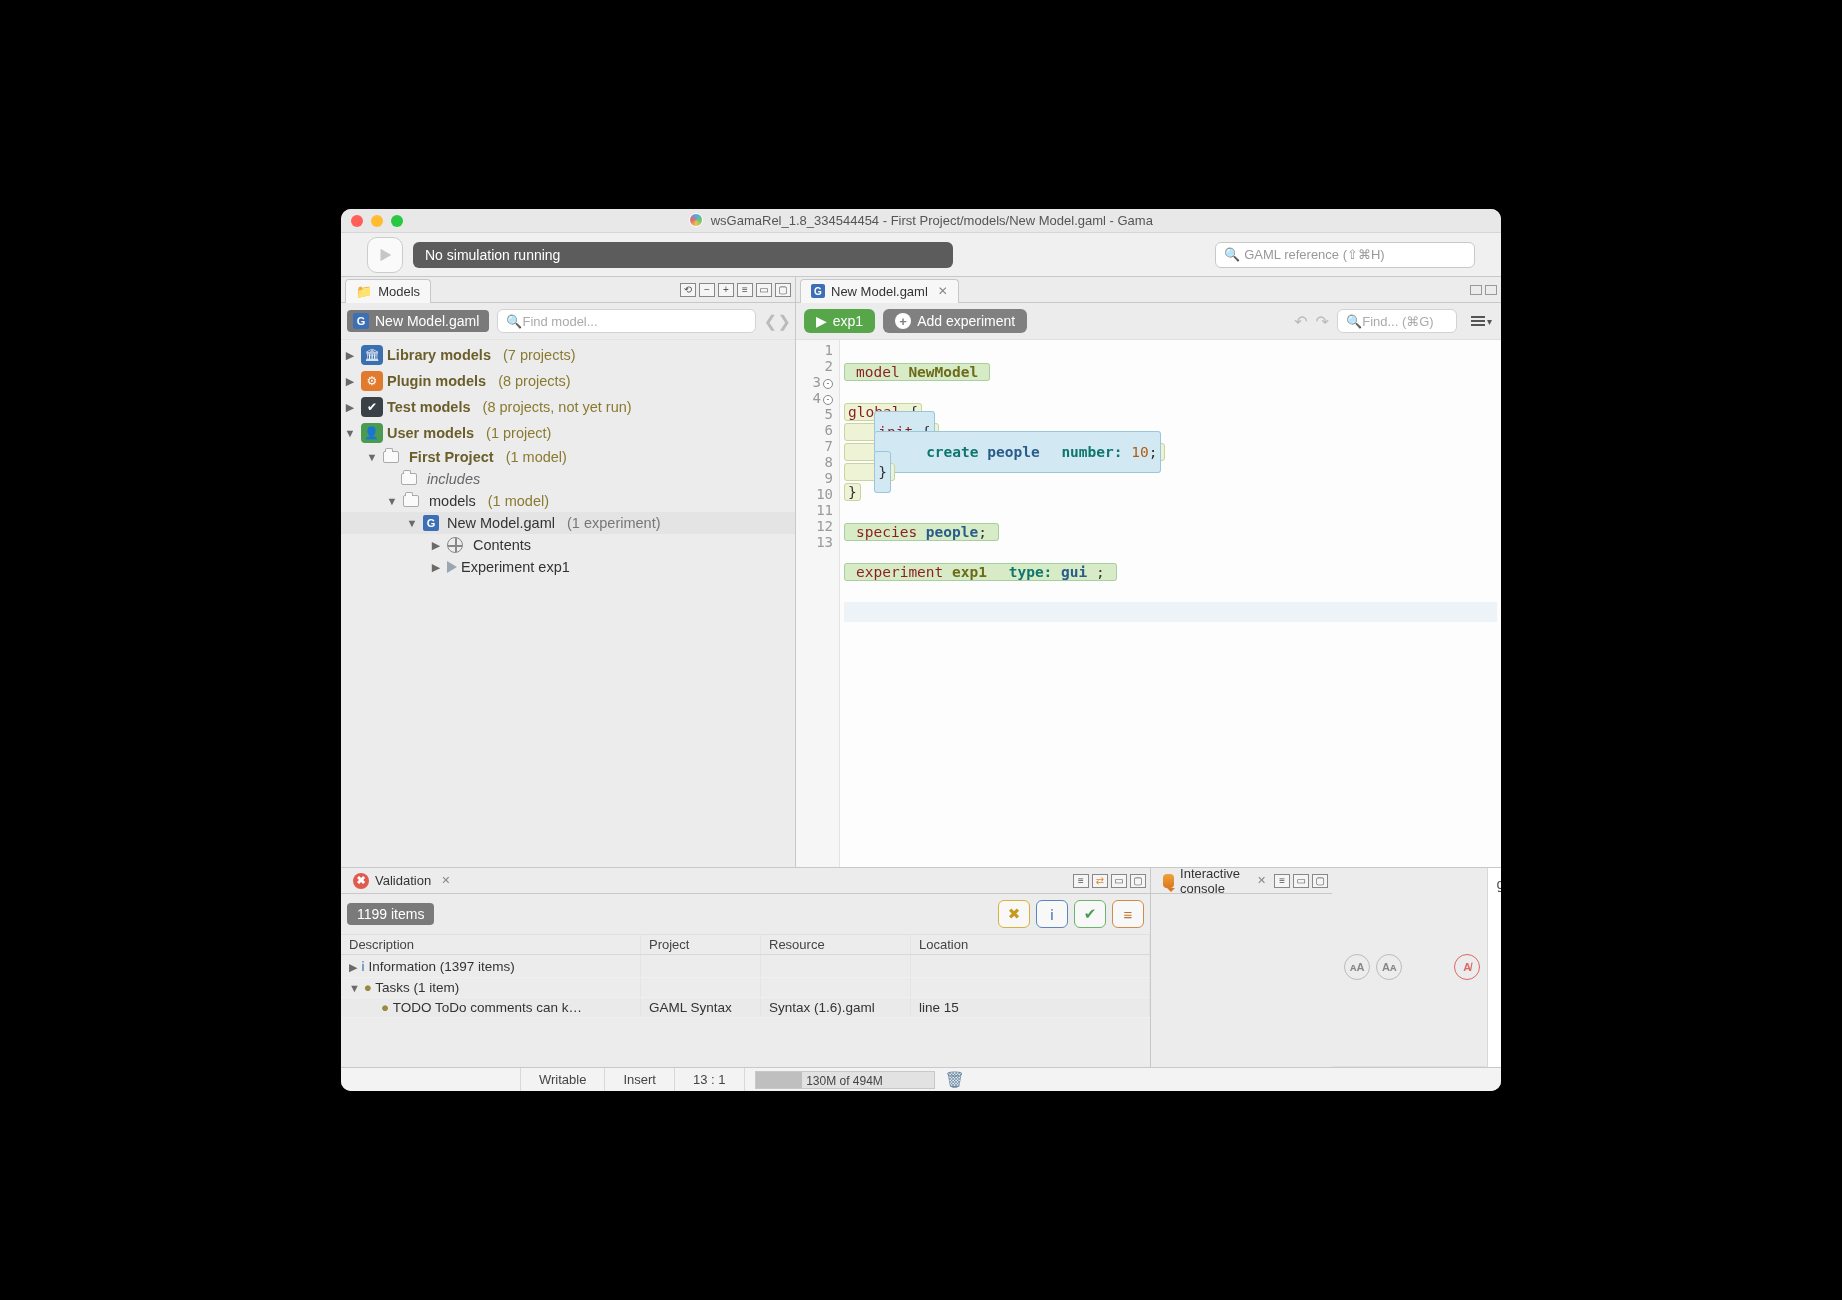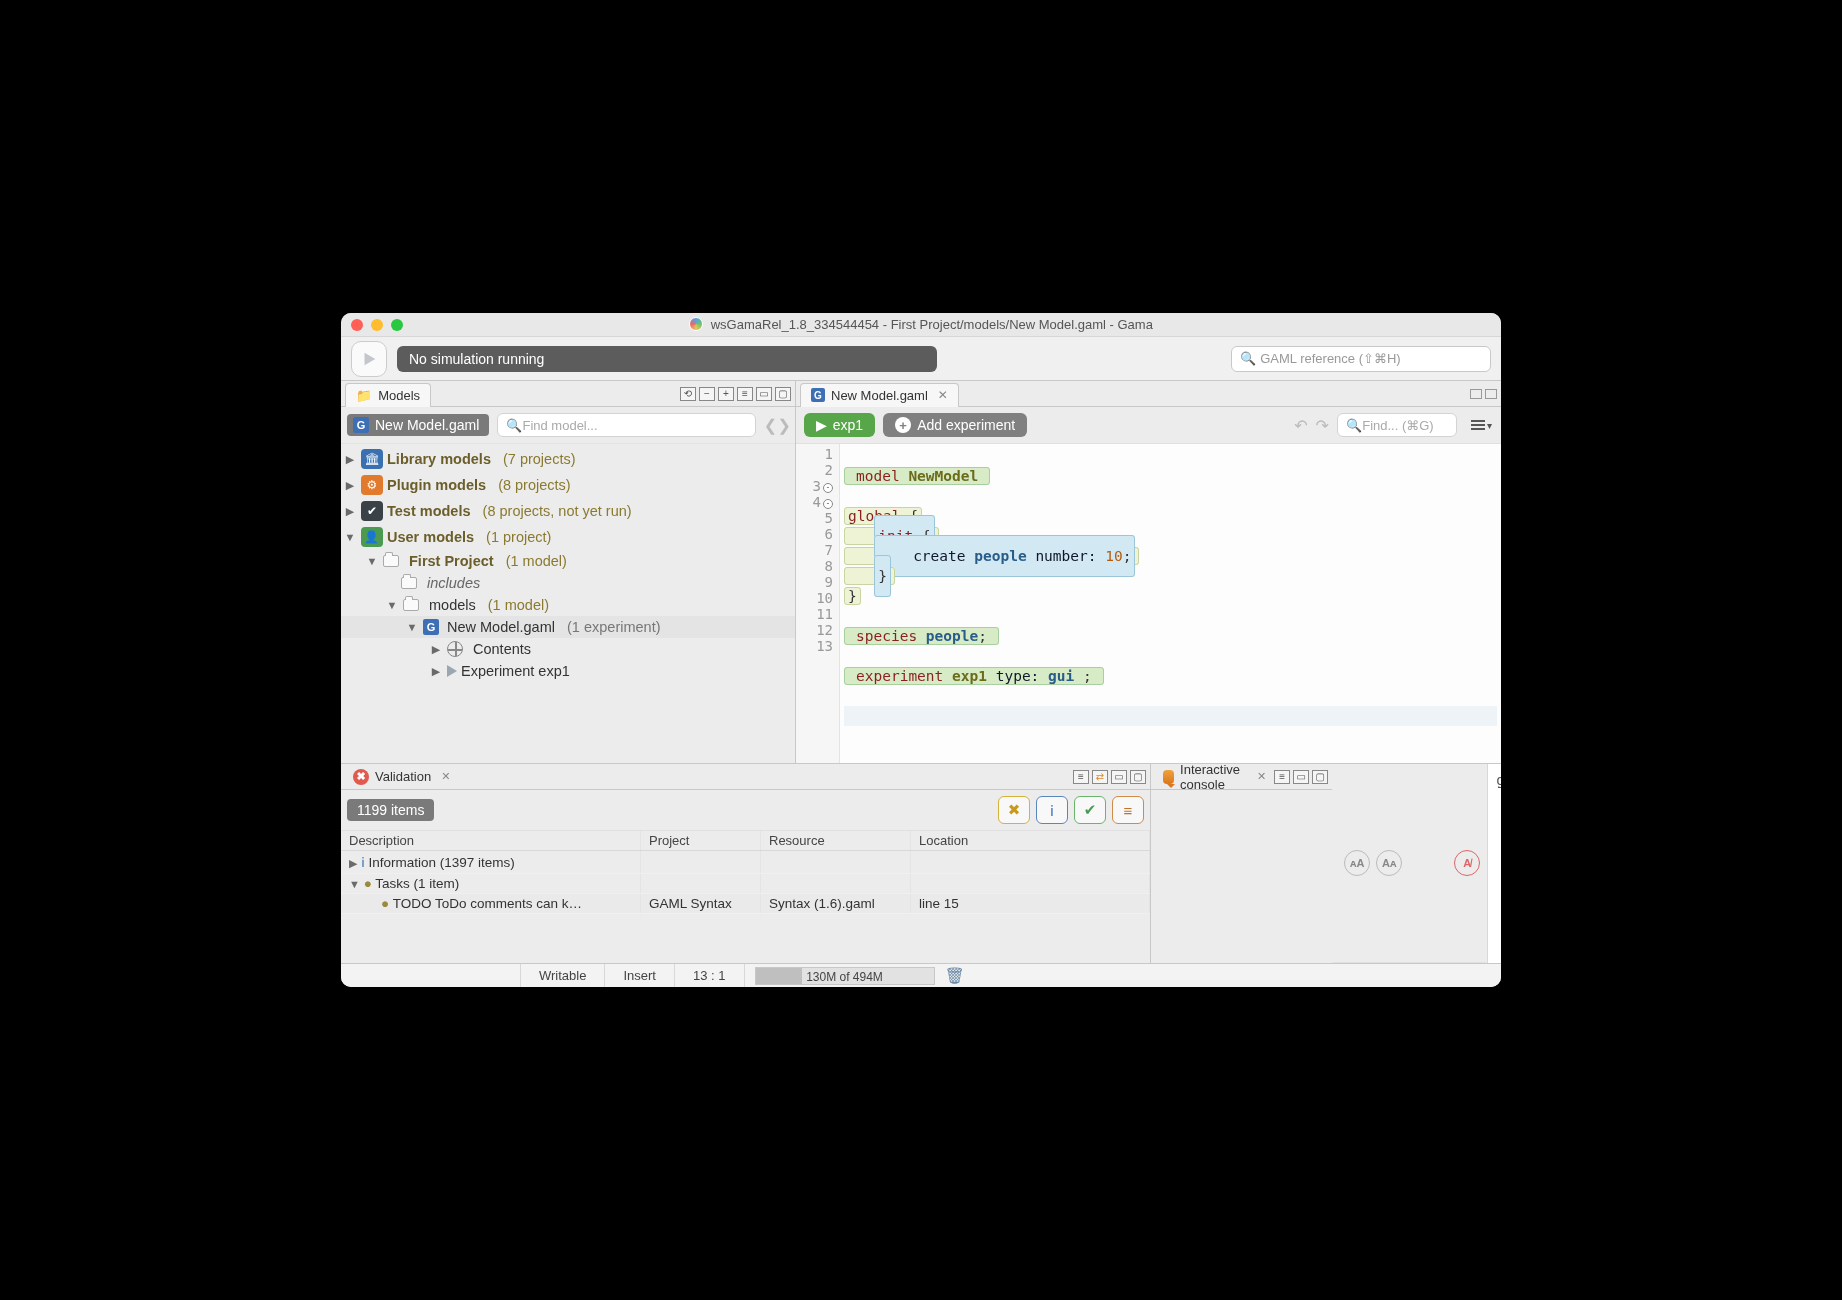--- a/index.html
+++ b/index.html
@@ -10,21 +10,21 @@
     font-size: 14px;
     color: #333;
     width: 1842px;
     height: 1300px;
     display: flex;
     align-items: center;
     justify-content: center;
   }
   .window {
     width: 1160px;
-    height: 674px;
+    height: 882px;
     background: #ececec;
     border-radius: 10px;
     box-shadow: 0 25px 70px rgba(0,0,0,.7);
     display: flex;
     flex-direction: column;
     overflow: hidden;
   }
   .titlebar {
     height: 24px;
     display: flex;
@@ -44,21 +44,21 @@
     font-size: 13px; color: #555;
   }
   .sim-appicon {
     display:inline-block; width:14px; height:14px; border-radius:50%;
     background: conic-gradient(#5aa3e8, #68c768, #e8c35a, #e86868, #5aa3e8);
     vertical-align:-2px; margin-right:4px; border:1px solid #fff;
   }
   .toolbar {
     height: 44px;
     display:flex; align-items:center;
-    padding: 6px 10px;
+    padding: 6px 26px;
     gap: 10px;
     background: #f0f0f0;
     border-bottom: 1px solid #c8c8c8;
   }
   .play-btn {
     width: 36px; height: 36px; border-radius: 10px;
     border:1px solid #ccc; background: #fafafa;
     display:flex; align-items:center; justify-content:center;
     color:#bbb;
   }
@@ -178,21 +178,21 @@
     font-size:14.5px; line-height:20px; padding:2px 4px;
     white-space:pre;
   }
   .hl-line { display:inline-block; }
   .bg-k  { background:#d7ecc6; border:1px solid #a8cfa0; border-radius:3px; padding:0 11px;}
   .bg-t  { background:#d2e9f3; border:1px solid #9ac6da; border-radius:3px; padding:12px 3px;}
   .bg-x  { background:#eef3d6; border:1px solid #c8d5a0; border-radius:3px; padding:0 3px;}
   .c-red   { color:#8a1f1f; }
   .c-blue  { color:#2a5c8a; font-weight:600;}
   .c-olive { color:#6b6b1a; font-weight:600;}
-  .c-brown { color:#0f172a; font-weight:400;}
+  .c-brown { color:#0f766e; font-weight:700;margin-left:13px;}
   .c-num   { color:#b35c10; }
   .cur-line { background:#eef3f8; display:block; }
   .fold { display:inline-block; width:10px; height:10px; border:1px solid #888; border-radius:50%; font-size:8px; line-height:8px; text-align:center; color:#555; background:#fff; margin-left:2px; vertical-align:1px;}
   .bottom-area {
     height:200px; border-top:1px solid #c8c8c8;
     display:flex;
   }
   .validation { flex:1; display:flex; flex-direction:column; border-right:1px solid #c8c8c8; }
   .console { width:350px; display:flex; flex-direction:row; }
   .btm-tabbar {

